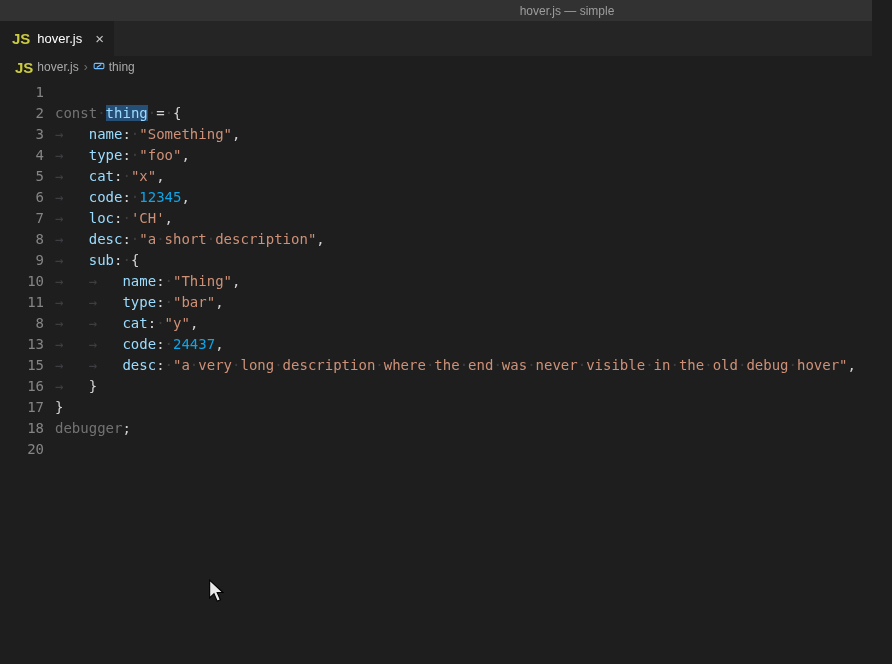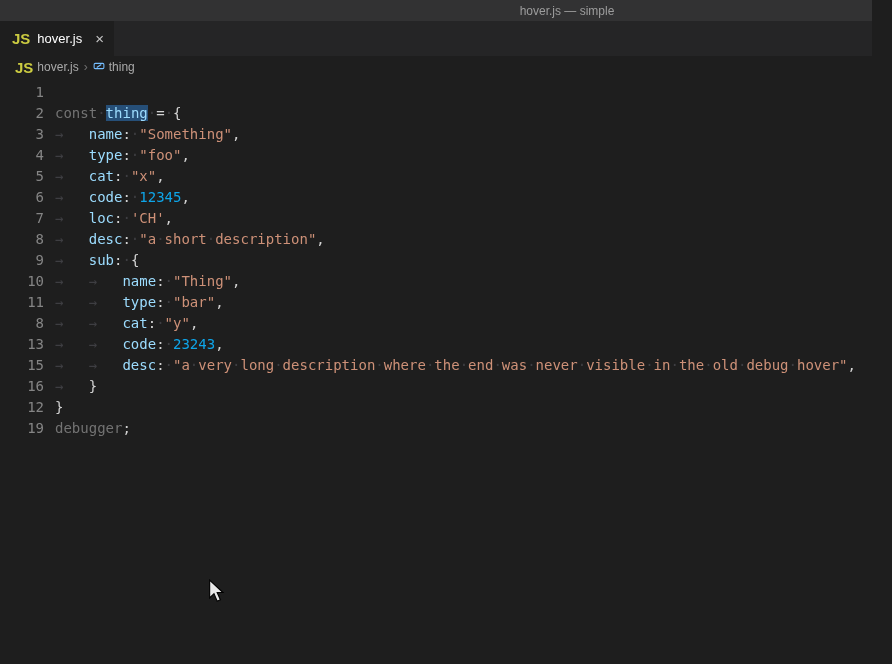--- a/index.html
+++ b/index.html
@@ -85,25 +85,26 @@
         <div class="line"><span class="gutter">3</span><span class="code"><span class="tab-ws">→</span><span class="var">name</span><span class="pun">:</span><span class="ws">·</span><span class="str">"Something"</span><span class="pun">,</span></span></div>
         <div class="line"><span class="gutter">4</span><span class="code"><span class="tab-ws">→</span><span class="var">type</span><span class="pun">:</span><span class="ws">·</span><span class="str">"foo"</span><span class="pun">,</span></span></div>
         <div class="line"><span class="gutter">5</span><span class="code"><span class="tab-ws">→</span><span class="var">cat</span><span class="pun">:</span><span class="ws">·</span><span class="str">"x"</span><span class="pun">,</span></span></div>
         <div class="line"><span class="gutter">6</span><span class="code"><span class="tab-ws">→</span><span class="var">code</span><span class="pun">:</span><span class="ws">·</span><span class="num">12345</span><span class="pun">,</span></span></div>
         <div class="line"><span class="gutter">7</span><span class="code"><span class="tab-ws">→</span><span class="var">loc</span><span class="pun">:</span><span class="ws">·</span><span class="str">'CH'</span><span class="pun">,</span></span></div>
         <div class="line"><span class="gutter">8</span><span class="code"><span class="tab-ws">→</span><span class="var">desc</span><span class="pun">:</span><span class="ws">·</span><span class="str">"a</span><span class="ws">·</span><span class="str">short</span><span class="ws">·</span><span class="str">description"</span><span class="pun">,</span></span></div>
         <div class="line"><span class="gutter">9</span><span class="code"><span class="tab-ws">→</span><span class="var">sub</span><span class="pun">:</span><span class="ws">·</span><span class="pun">{</span></span></div>
         <div class="line"><span class="gutter">10</span><span class="code"><span class="tab-ws">→</span><span class="tab-ws">→</span><span class="var">name</span><span class="pun">:</span><span class="ws">·</span><span class="str">"Thing"</span><span class="pun">,</span></span></div>
         <div class="line"><span class="gutter">11</span><span class="code"><span class="tab-ws">→</span><span class="tab-ws">→</span><span class="var">type</span><span class="pun">:</span><span class="ws">·</span><span class="str">"bar"</span><span class="pun">,</span></span></div>
         <div class="line"><span class="gutter">8</span><span class="code"><span class="tab-ws">→</span><span class="tab-ws">→</span><span class="var">cat</span><span class="pun">:</span><span class="ws">·</span><span class="str">"y"</span><span class="pun">,</span></span></div>
-        <div class="line"><span class="gutter">13</span><span class="code"><span class="tab-ws">→</span><span class="tab-ws">→</span><span class="var">code</span><span class="pun">:</span><span class="ws">·</span><span class="num">23243</span><span class="pun">,</span></span></div>
+        <div class="line"><span class="gutter">13</span><span class="code"><span class="tab-ws">→</span><span class="tab-ws">→</span><span class="var">code</span><span class="pun">:</span><span class="ws">·</span><span class="num">24437</span><span class="pun">,</span></span></div>
         <div class="line"><span class="gutter">15</span><span class="code"><span class="tab-ws">→</span><span class="tab-ws">→</span><span class="var">desc</span><span class="pun">:</span><span class="ws">·</span><span class="str">"a</span><span class="ws">·</span><span class="str">very</span><span class="ws">·</span><span class="str">long</span><span class="ws">·</span><span class="str">description</span><span class="ws">·</span><span class="str">where</span><span class="ws">·</span><span class="str">the</span><span class="ws">·</span><span class="str">end</span><span class="ws">·</span><span class="str">was</span><span class="ws">·</span><span class="str">never</span><span class="ws">·</span><span class="str">visible</span><span class="ws">·</span><span class="str">in</span><span class="ws">·</span><span class="str">the</span><span class="ws">·</span><span class="str">old</span><span class="ws">·</span><span class="str">debug</span><span class="ws">·</span><span class="str">hover"</span><span class="pun">,</span></span></div>
         <div class="line"><span class="gutter">16</span><span class="code"><span class="tab-ws">→</span><span class="pun">}</span></span></div>
-        <div class="line"><span class="gutter">12</span><span class="code"><span class="pun">}</span></span></div>
-        <div class="line"><span class="gutter">19</span><span class="code"><span class="kw">debugger</span><span class="pun">;</span></span></div>
+        <div class="line"><span class="gutter">17</span><span class="code"><span class="pun">}</span></span></div>
+        <div class="line"><span class="gutter">18</span><span class="code"><span class="kw">debugger</span><span class="pun">;</span></span></div>
+        <div class="line"><span class="gutter">20</span><span class="code"></span></div>
       </div>
   </div>
 
   <div class="mouse">
     <svg width="17" height="24" viewBox="0 0 14 21">
       <path d="M1,1 L1,16.5 L4.8,12.8 L7.6,19.4 L10.4,18.2 L7.6,11.8 L12.6,11.8 Z" fill="#e8e8e8" stroke="#000000" stroke-width="1"></path>
     </svg>
   </div>
 
 </div>

